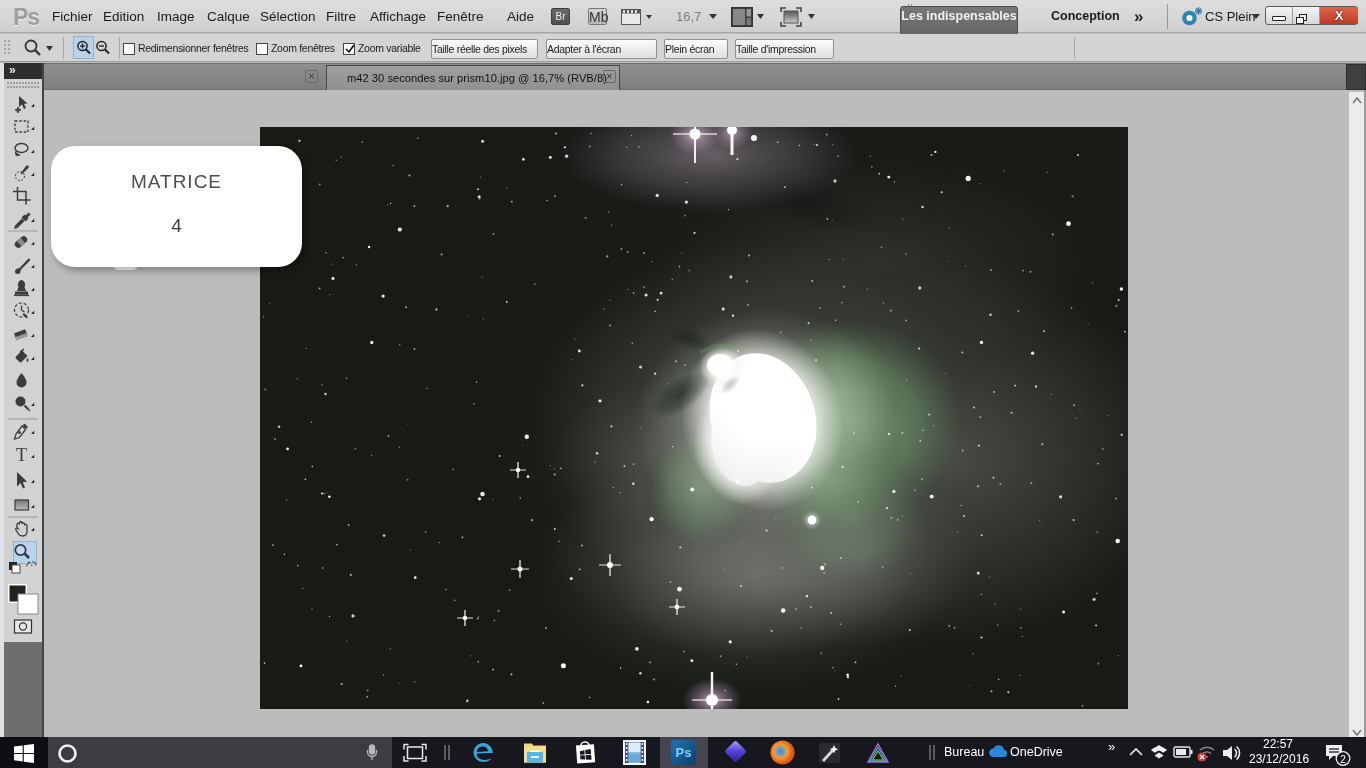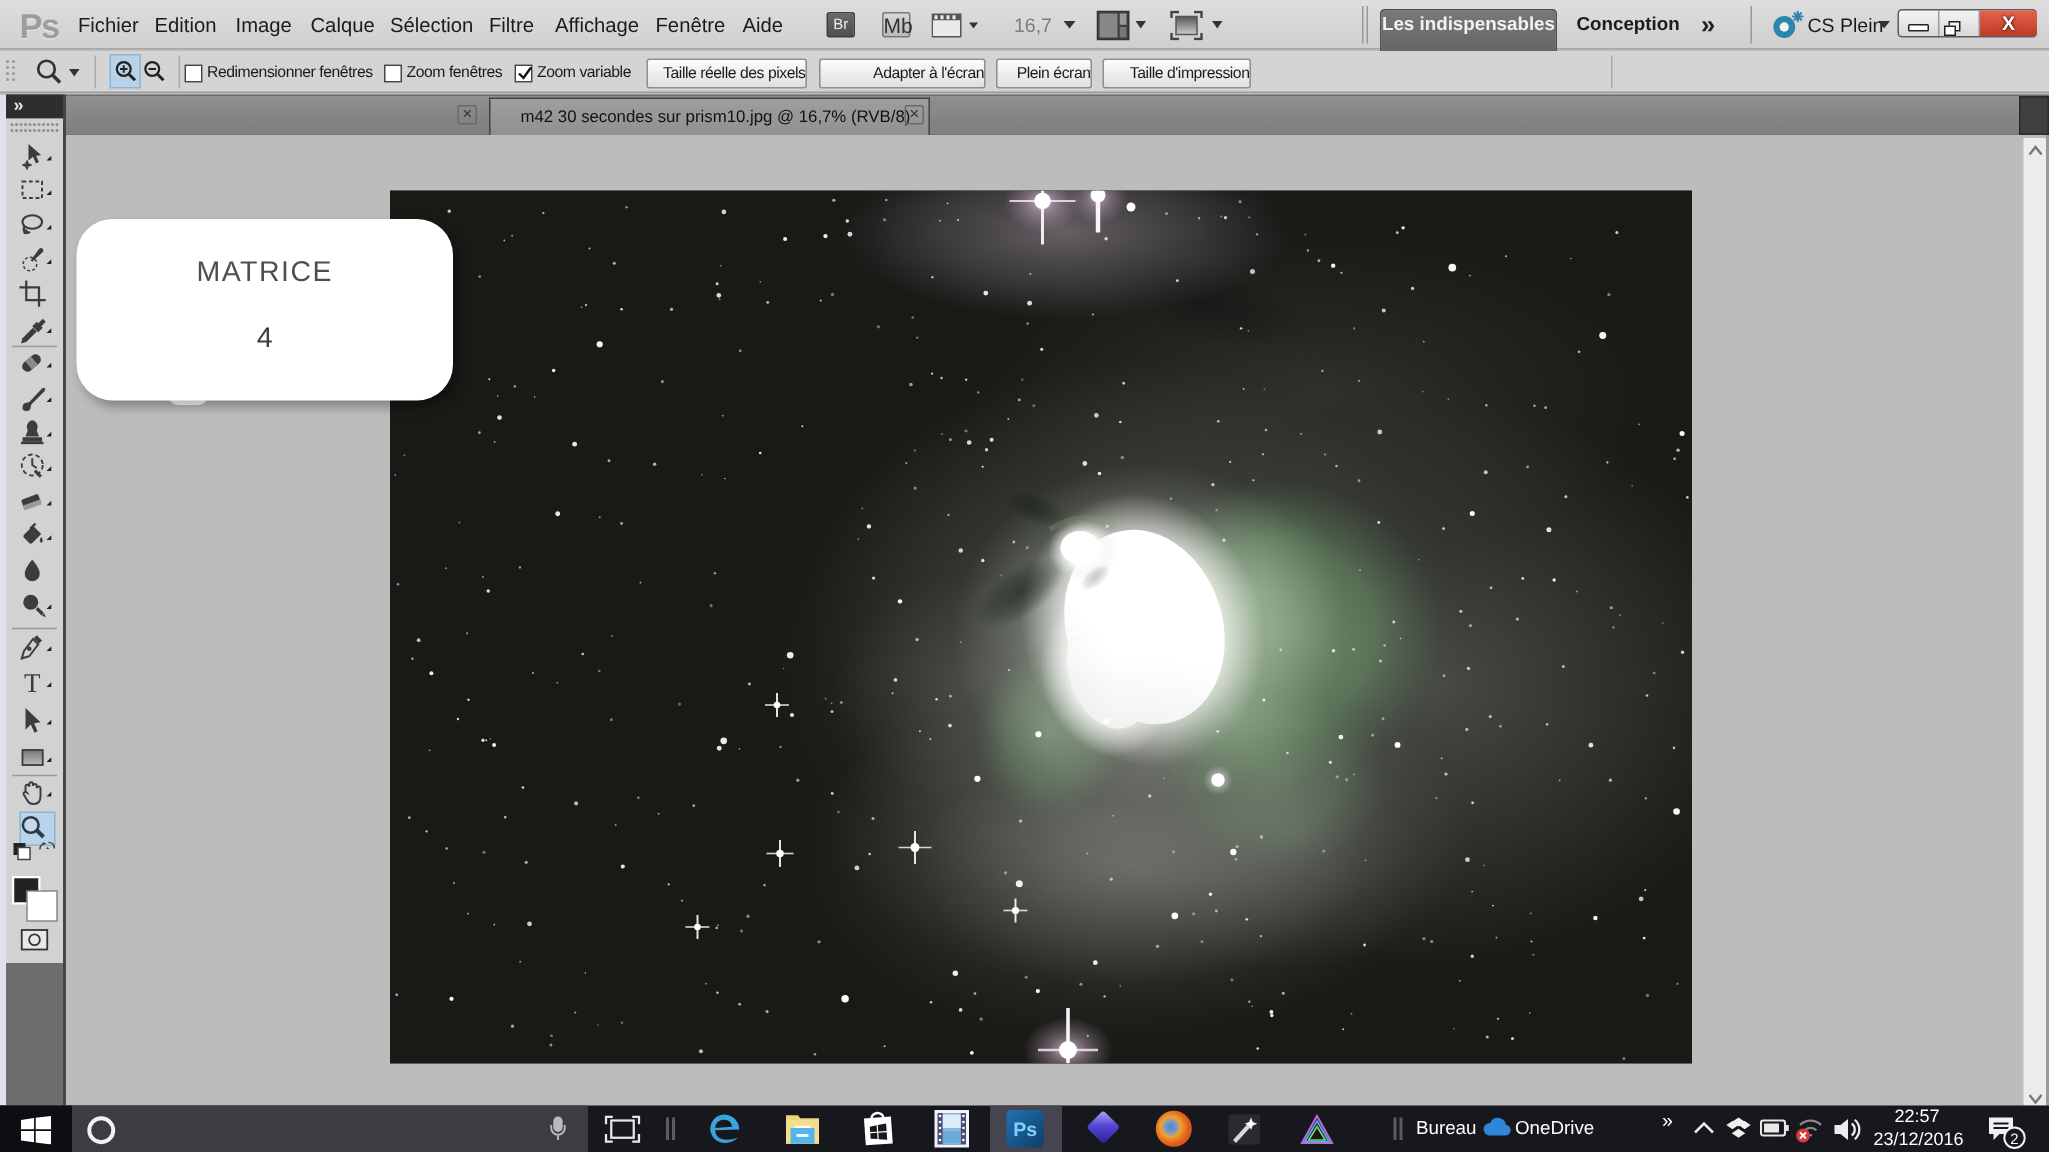--- a/index.html
+++ b/index.html
@@ -7,21 +7,21 @@
 .abs{position:absolute}
 
 #menubar{position:absolute;left:0;top:0;width:1366px;height:33px;background:linear-gradient(#dedede,#cfcfcf);border-bottom:1px solid #a6a6a6}
 #pslogo{position:absolute;left:13px;top:4px;font-size:23px;font-weight:bold;color:#9d9d9d;letter-spacing:-1px;text-shadow:0 1px 0 #eee}
 .menu{position:absolute;top:0;height:33px;line-height:33px;font-size:13.5px;color:#1b1b1b}
 
 #optbar{position:absolute;left:0;top:34px;width:1366px;height:28px;background:#d4d4d4;border-bottom:1px solid #9b9b9b}
 .vsep{position:absolute;width:1px;background:#aaa}
 .chk{position:absolute;width:12px;height:12px;background:#fff;border:1px solid #444;top:9px}
 .lbl{position:absolute;top:0;height:28px;line-height:28px;font-size:10.5px;letter-spacing:-0.3px;color:#1a1a1a}
-.obtn{position:absolute;top:5px;height:20px;border:1px solid #8f8f8f;border-radius:2px;background:linear-gradient(#fcfcfc,#e0e0e0);font-size:10.5px;letter-spacing:-0.3px;color:#1a1a1a;text-align:right;line-height:18px}
+.obtn{position:absolute;top:5px;height:20px;border:1px solid #8f8f8f;border-radius:2px;background:linear-gradient(#fcfcfc,#e0e0e0);font-size:10.5px;letter-spacing:-0.3px;color:#1a1a1a;text-align:left;line-height:18px}
 
 #tabrow{position:absolute;left:0;top:63px;width:1366px;height:27px;background:linear-gradient(#8f8f8f,#7e7e7e);border-top:1px solid #6c6c6c;border-bottom:1px solid #707070}
 .tab{position:absolute;top:1px;height:25px;border:1px solid #454545;border-bottom:none;font-size:11.2px;line-height:24px;color:#111;white-space:nowrap}
 .tabx{position:absolute;top:6px;width:13px;height:13px;border:1px solid #6a6a6a;border-radius:2px;color:#333;font-size:11px;line-height:11px;text-align:center}
 
 #canvas{position:absolute;left:0;top:90px;width:1366px;height:647px;background:#bcbcbc}
 
 #edgestrip{position:absolute;left:0;top:63px;width:4px;height:674px;background:#dde3e8}
 #toolhead{position:absolute;left:4px;top:63px;width:38px;height:16px;background:#2e2e2e;color:#e8e8e8;font-size:12px;font-weight:bold;line-height:15px;padding-left:5px;letter-spacing:-1px}
 #toolpanel{position:absolute;left:4px;top:79px;width:38px;height:563px;background:#d2d2d2}
@@ -49,21 +49,21 @@
   <div id="menubar">
     <div id="pslogo">Ps</div>
     <div class="menu" style="left:52px">Fichier</div>
     <div class="menu" style="left:103px">Edition</div>
     <div class="menu" style="left:157px">Image</div>
     <div class="menu" style="left:207px">Calque</div>
     <div class="menu" style="left:260px">Sélection</div>
     <div class="menu" style="left:326px">Filtre</div>
     <div class="menu" style="left:370px">Affichage</div>
     <div class="menu" style="left:437px">Fenêtre</div>
-    <div class="menu" style="left:495px">Aide</div>
+    <div class="menu" style="left:507px">Aide</div>
 
     <div class="abs" style="left:551px;top:8px;width:19px;height:17px;background:linear-gradient(#6a6a6a,#4f4f4f);border:1px solid #3e3e3e;border-radius:2px;color:#eee;font-size:10px;text-align:center;line-height:16px">Br</div>
     <div class="abs" style="left:588px;top:8px;width:19px;height:17px;background:linear-gradient(#d6d6d6,#b9b9b9);border:1px solid #777;border-radius:2px;color:#333;font-size:14px;text-align:center;line-height:16px">Mb</div>
     <svg class="abs" style="left:621px;top:8px" width="34" height="18" viewBox="0 0 34 18">
       <rect x="0.5" y="1.5" width="19" height="15" fill="#e9e9e9" stroke="#555"></rect>
       <rect x="0.5" y="1.5" width="19" height="4" fill="#555"></rect>
       <rect x="2" y="2.2" width="2" height="2.6" fill="#eee"></rect>
         <rect x="6" y="2.2" width="2" height="2.6" fill="#eee"></rect>
         <rect x="10" y="2.2" width="2" height="2.6" fill="#eee"></rect>
         <rect x="14" y="2.2" width="2" height="2.6" fill="#eee"></rect>
@@ -86,21 +86,21 @@
       <defs>
           <linearGradient id="smg" x1="0" y1="0" x2="0" y2="1">
             <stop offset="0" stop-color="#555"></stop>
             <stop offset="1" stop-color="#ccc"></stop>
           </linearGradient>
         </defs>
       <path d="M28 7l7 0 -3.5 5z" fill="#333"></path>
     </svg>
     <div class="abs" style="left:908px;top:4px;width:1px;height:25px;background:#999"></div>
     <div class="abs" style="left:911px;top:4px;width:1px;height:25px;background:#999"></div>
-    <div class="abs" style="left:920px;top:6px;width:118px;height:30px;background:linear-gradient(#787878,#656565);border:1px solid #4e4e4e;border-radius:3px;color:#f2f2f2;font-size:12.5px;font-weight:bold;text-align:center;line-height:19px">Les indispensables</div>
+    <div class="abs" style="left:900px;top:6px;width:118px;height:30px;background:linear-gradient(#787878,#656565);border:1px solid #4e4e4e;border-radius:3px;color:#f2f2f2;font-size:12.5px;font-weight:bold;text-align:center;line-height:19px">Les indispensables</div>
     <div class="abs" style="left:1051px;top:0;height:33px;line-height:33px;font-size:12.5px;font-weight:bold;color:#1b1b1b">Conception</div>
     <div class="abs" style="left:1134px;top:0;height:33px;line-height:33px;font-size:17px;font-weight:bold;color:#222">»</div>
     <div class="abs" style="left:1167px;top:4px;width:1px;height:25px;background:#999"></div>
     <svg class="abs" style="left:1181px;top:7px" width="22" height="20" viewBox="0 0 22 20">
       <circle cx="8.5" cy="11" r="7.3" fill="#2b85ad"></circle>
         <circle cx="8.5" cy="11" r="3.1" fill="#f2f2f2"></circle>
       <g stroke="#2b85ad" stroke-width="1.4" stroke-linecap="round">
           <line x1="17.5" y1="0.8" x2="17.5" y2="7.2"></line>
           <line x1="14.3" y1="4" x2="20.7" y2="4"></line>
           <line x1="15.3" y1="1.8" x2="19.7" y2="6.2"></line>

